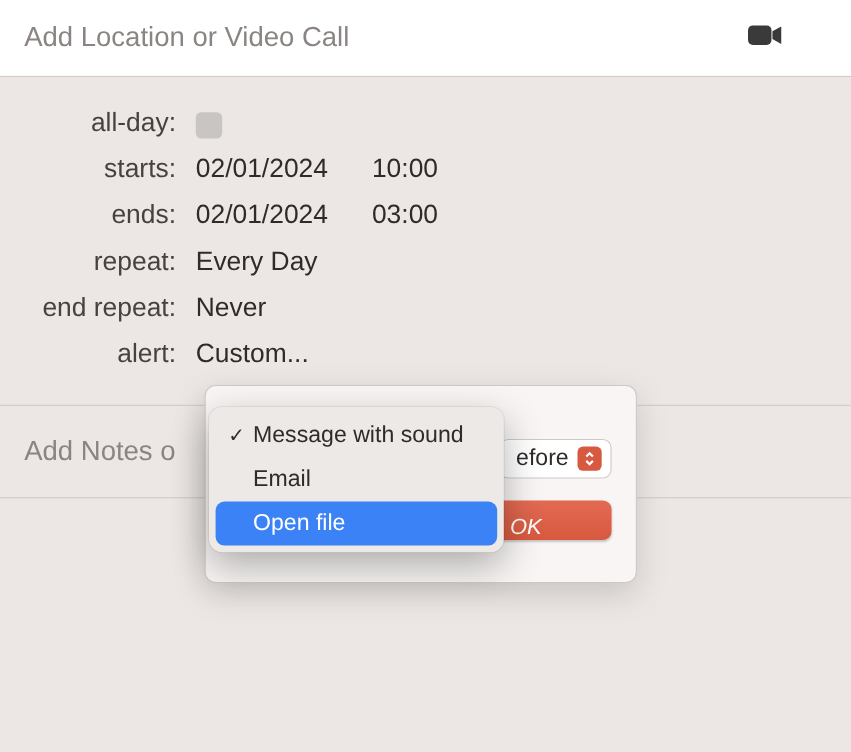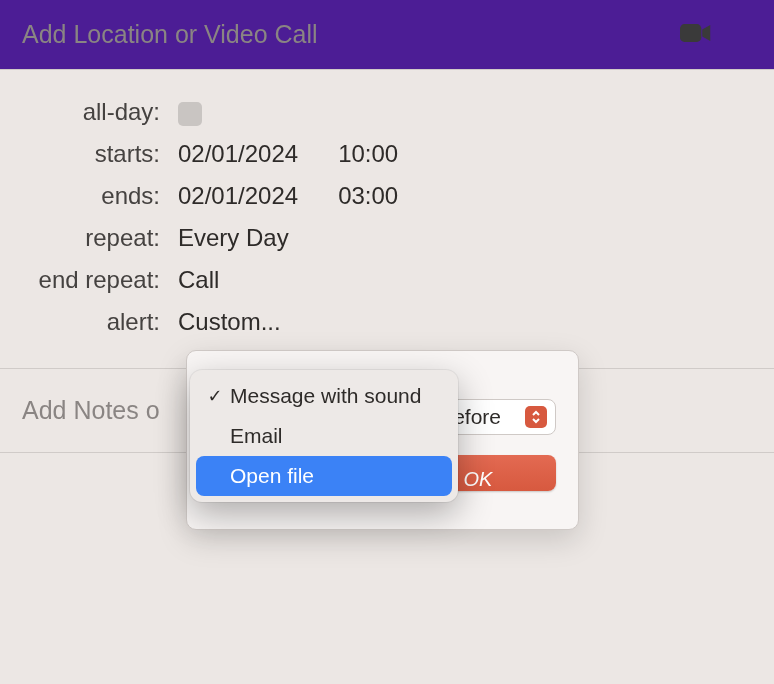--- a/index.html
+++ b/index.html
@@ -15,21 +15,21 @@
       overflow: hidden;
       position: relative;
     }
     .location-bar {
       height: 70px;
       border-bottom: 1px solid #d0cbc8;
       display: flex;
       align-items: center;
       justify-content: space-between;
       padding: 0 22px;
-      background: #4c1d95;
+      background: #ffffff;
     }
     .location-placeholder {
       font-size: 25px;
       color: #8a8583;
     }
     .camera-icon {
       width: 32px;
       height: 24px;
       color: #3a3a3a;
       margin-right: 40px;
@@ -103,21 +103,21 @@
     .select-pill {
       background: #fff;
       border: 1px solid #cfc9c6;
       border-radius: 8px;
       height: 36px;
       display: flex;
       align-items: center;
       padding: 0 8px 0 14px;
       font-size: 21px;
       color: #2e2b29;
-      gap: 24px;
+      gap: 8px;
     }
     .select-chevrons {
       background: #d7593f;
       width: 22px;
       height: 22px;
       border-radius: 5px;
       display: flex;
       flex-direction: column;
       align-items: center;
       justify-content: center;
@@ -227,21 +227,21 @@
     <span class="field-value time-value">03:00</span>
   </div>
 
   <div class="field-row">
     <span class="field-label">repeat:</span>
     <span class="field-value plain-value">Every Day</span>
   </div>
 
   <div class="field-row">
     <span class="field-label">end repeat:</span>
-    <span class="field-value plain-value">Call</span>
+    <span class="field-value plain-value">Never</span>
   </div>
 
   <div class="field-row" style="margin-bottom:0;">
     <span class="field-label">alert:</span>
     <span class="field-value plain-value">Custom...</span>
   </div>
 
 </div>
 
 <div class="notes-bar">

